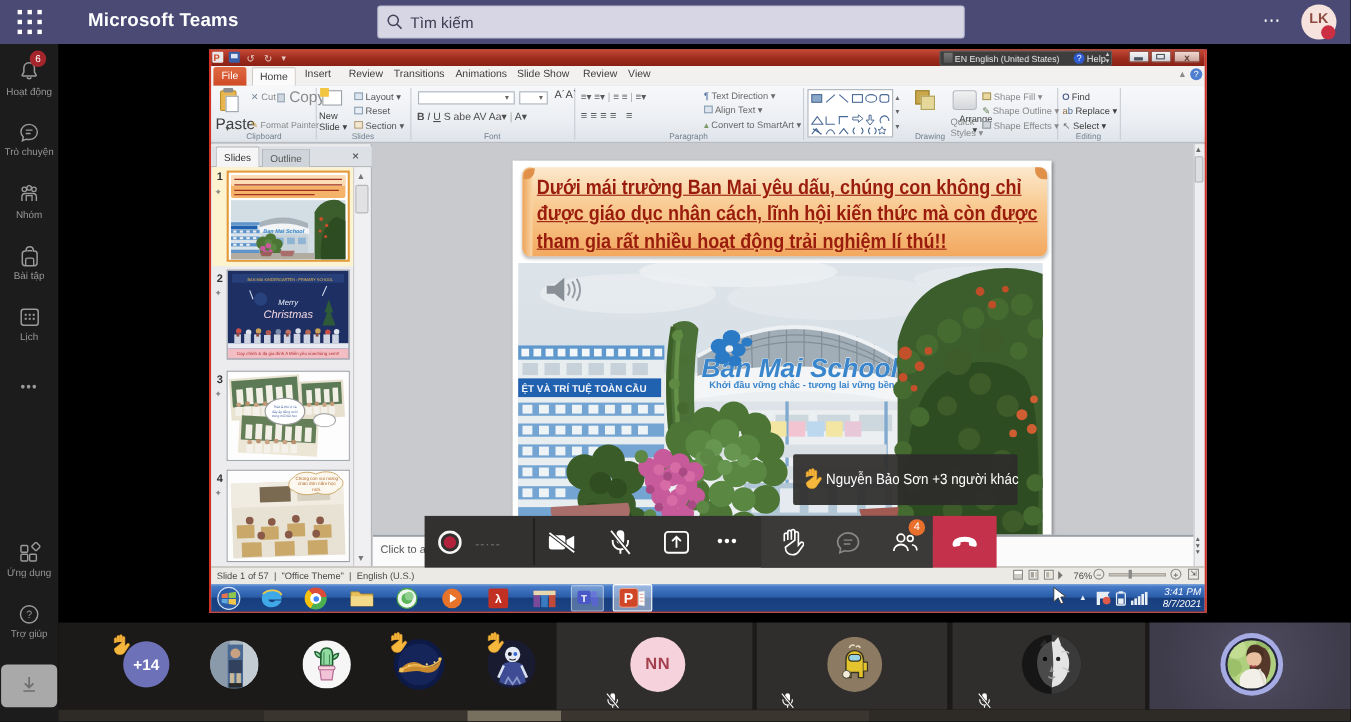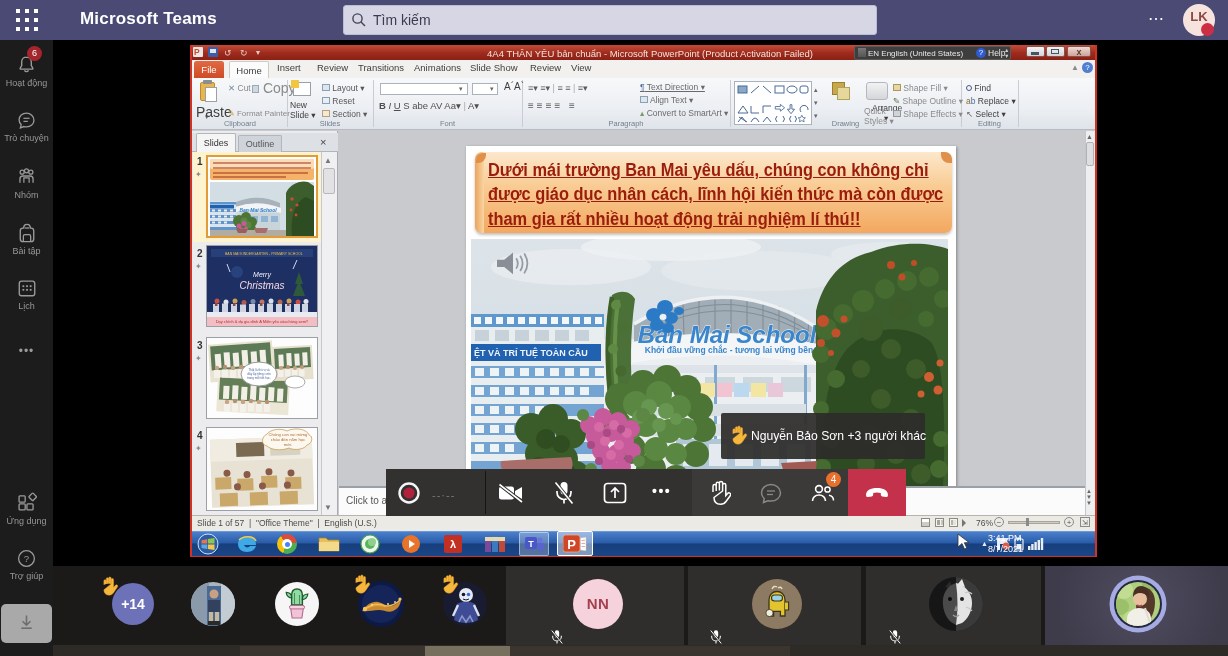--- a/index.html
+++ b/index.html
@@ -100,21 +100,20 @@
 <div class="a" style="left:190px;top:45px;width:907px;height:512px;background:#c9cacd;border:2px solid #d03325;"></div>
 
 <div class="a" style="left:192px;top:45px;width:903px;height:15px;background:linear-gradient(#c74a37,#9c2b1d 55%,#8a2014);"></div>
 <div class="a" style="left:193px;top:47px;width:10px;height:10px;background:#e8e8e8;border-radius:1px;"></div>
 <div class="a" style="left:194px;top:46.5px;color:#d24726;font-size:8.5px;font-weight:bold;">P</div>
 <div class="a" style="left:208px;top:47px;width:10px;height:10px;background:#3a5fa8;border-radius:1px;"></div>
 <div class="a" style="left:210px;top:49px;width:6px;height:4px;background:#dfe6f2;"></div>
 <div class="a" style="left:224px;top:48px;color:#e5c9c2;font-size:9px;">↺</div>
 <div class="a" style="left:240px;top:48px;color:#e5c9c2;font-size:9px;">↻</div>
 <div class="a" style="left:256px;top:48px;color:#e5c9c2;font-size:8px;">▾</div>
-<div class="a" style="left:400px;top:47.5px;width:500px;text-align:center;color:#f3e2dc;font-size:9.5px;">4A4 THÂN YÊU bản chuẩn  -  Microsoft PowerPoint (Product Activation Failed)</div>
 
 <div class="a" style="left:854px;top:46px;width:157px;height:13.5px;background:#3f3e3e;border:1px solid #5a5a5a;border-radius:2px;"></div>
 <div class="a" style="left:858px;top:48px;width:8px;height:9px;background:linear-gradient(#777,#555);"></div>
 <div class="a" style="left:868px;top:48.5px;color:#e8e8e8;font-size:8px;">EN  English (United States)</div>
 <div class="a" style="left:976px;top:47.5px;width:10px;height:10px;border-radius:50%;background:#2f5bd0;color:#fff;font-size:8px;text-align:center;line-height:10px;">?</div>
 <div class="a" style="left:988px;top:48px;color:#e8e8e8;font-size:8.5px;">Help</div>
 <div class="a" style="left:1004px;top:46.5px;color:#cfcfcf;font-size:5.5px;line-height:6px;">▲<br>▼</div>
 
 <div class="a" style="left:1026px;top:46px;width:19px;height:11px;background:linear-gradient(#f5f5f5,#cfd4da);border:1px solid #8a5048;border-radius:2px;"></div>
 <div class="a" style="left:1031px;top:52px;width:8px;height:2.5px;background:#4a545e;"></div>
@@ -168,21 +167,21 @@
 
 <div class="a" style="left:380px;top:83px;width:88px;height:12px;background:#fff;border:1px solid #aab2bb;"></div>
 <div class="a" style="left:459px;top:85px;color:#666;font-size:7px;">▾</div>
 <div class="a" style="left:472px;top:83px;width:26px;height:12px;background:#fff;border:1px solid #aab2bb;"></div>
 <div class="a" style="left:490px;top:85px;color:#666;font-size:7px;">▾</div>
 <div class="a" style="left:504px;top:81px;color:#3e3e3e;font-size:10px;">A´A`</div>
 <div class="a" style="left:379px;top:100px;color:#4e4e4e;font-size:9.5px;"><b>B</b> <i>I</i> <u>U</u> S abe AV Aa▾ <span style="color:#aaa;">|</span> A▾</div>
 
 <div class="a" style="left:528px;top:83px;color:#5a5a5a;font-size:9px;">≡▾ ≡▾ <span style="color:#aaa;">|</span> ≡ ≡ <span style="color:#aaa;">|</span> ≡▾</div>
 <div class="a" style="left:528px;top:100px;color:#5a5a5a;font-size:10px;letter-spacing:3px;">≡≡≡≡&nbsp;≡</div>
-<div class="a" style="left:640px;top:82px;color:#6a6a6a;font-size:8.5px;text-decoration:underline;"><span style="color:#4a6a9a;">¶</span> Text Direction ▾</div>
+<div class="a" style="left:640px;top:82px;color:#6a6a6a;font-size:8.5px;"><span style="color:#4a6a9a;">¶</span> Text Direction ▾</div>
 <div class="a" style="left:640px;top:95px;color:#6a6a6a;font-size:8.5px;"><span style="display:inline-block;width:8px;height:7px;background:#dde6ee;border:1px solid #8aa0b4;"></span> Align Text ▾</div>
 <div class="a" style="left:640px;top:108px;color:#6a6a6a;font-size:8.5px;"><span style="color:#7a9a6a;">▴</span> Convert to SmartArt ▾</div>
 
 <div class="a" style="left:734px;top:81px;width:78px;height:44px;background:#fff;border:1px solid #aab2bb;"></div>
 <svg class="a" style="left:737px;top:84px" width="72" height="39" viewBox="0 0 72 39">
  <g fill="none" stroke="#4a6a96" stroke-width="1">
   <rect x="1" y="2" width="9" height="7" fill="#8aa8c8"></rect>
         <line x1="14" y1="9" x2="22" y2="2"></line>
         <line x1="26" y1="2" x2="34" y2="9"></line>
         <rect x="38" y="2" width="9" height="7"></rect>
@@ -896,21 +895,21 @@
 </svg>
 <svg class="a" style="left:1028px;top:538px" width="16" height="12" viewBox="0 0 16 12">
  <g fill="#e8eef6">
         <rect x="0" y="8" width="2.4" height="4"></rect>
         <rect x="3.2" y="6" width="2.4" height="6"></rect>
         <rect x="6.4" y="4" width="2.4" height="8"></rect>
         <rect x="9.6" y="2" width="2.4" height="10"></rect>
         <rect x="12.8" y="0" width="2.4" height="12"></rect>
       </g>
 </svg>
-<div class="a" style="left:988px;top:533px;width:44px;text-align:left;color:#fff;font-size:9px;line-height:11px;">3:41 PM<br>8/7/2021</div>
+<div class="a" style="left:1048px;top:533px;width:44px;text-align:right;color:#fff;font-size:9px;line-height:11px;font-style:italic;">3:41 PM<br>8/7/2021</div>
 
 <div class="a" style="left:721px;top:413px;width:204px;height:46px;background:rgba(45,44,43,0.93);border-radius:2px;"></div>
 <svg class="a" style="left:729px;top:425px" width="19" height="21" viewBox="0 0 22 24">
  <path d="M4.5 10 V5.5 a1.4 1.4 0 0 1 2.8 0 V9 M7.3 9 V3.2 a1.4 1.4 0 0 1 2.8 0 V8.6 M10.1 8.6 V2.4 a1.4 1.4 0 0 1 2.8 0 V9 M12.9 9 V4.2 a1.4 1.4 0 0 1 2.8 0 V13 l2.4-2.6 a1.5 1.5 0 0 1 2.2 2 l-4.6 6.8 c-1.2 1.8-2.8 2.8-5.2 2.8 -3.8 0-6-2.6-6-6.2 Z" fill="#f6b73d" stroke="#e09a28" stroke-width="0.6"></path>
 </svg>
 <div class="a" style="left:751px;top:428px;color:#fff;font-size:13.5px;white-space:nowrap;transform:scaleX(0.9);transform-origin:0 0;">Nguyễn Bảo Sơn +3 người khác</div>
 
 <div class="a" style="left:386px;top:469px;width:462px;height:47px;background:#323130;"></div>
 <div class="a" style="left:692px;top:469px;width:156px;height:47px;background:#3b3a39;"></div>
 <div class="a" style="left:848px;top:469px;width:58px;height:47px;background:#c4314b;"></div>

